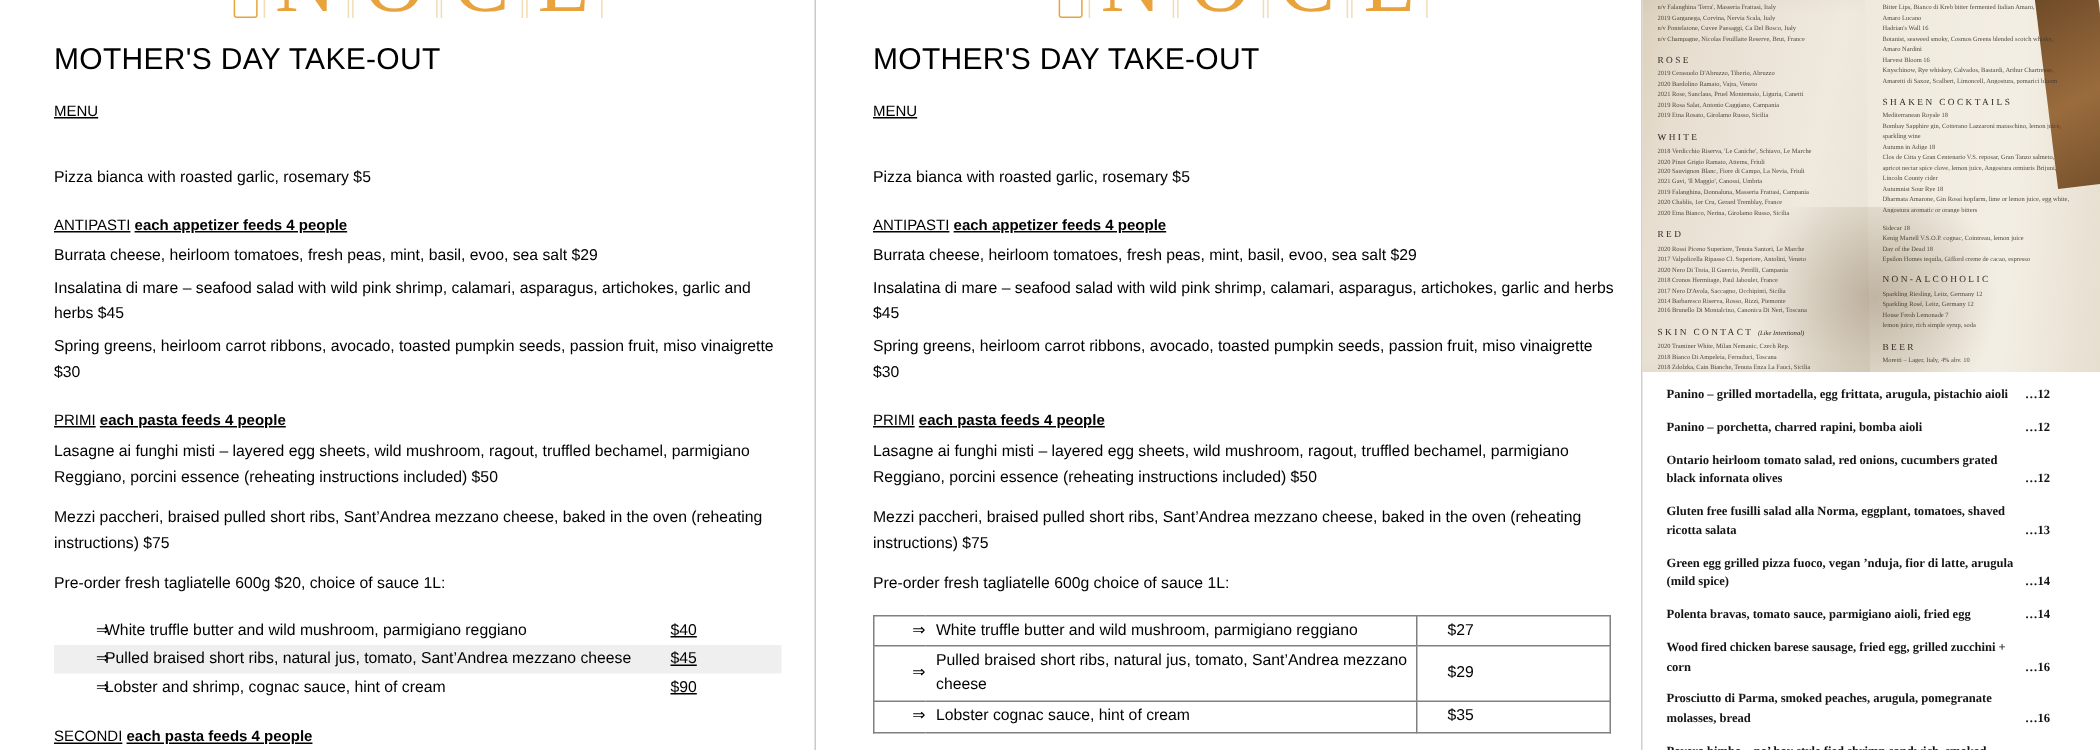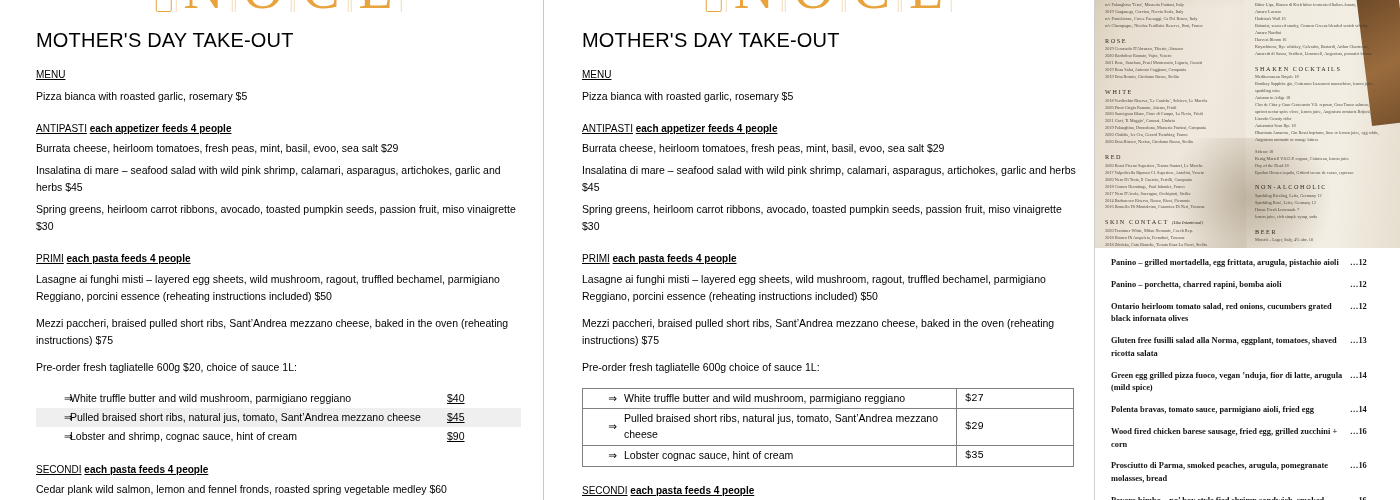--- a/index.html
+++ b/index.html
@@ -90,21 +90,21 @@
   }
   .sec-head .u { text-decoration: underline; }
   .sec-head .it {
     font-weight: bold;
     text-decoration: underline;
   }
 
   .line {
     font-size: 10.5px;
     line-height: 1.62;
-    margin: 6px 0 0 0;
+    margin: 28px 0 0 0;
   }
   .line.tight { margin-top: 5px; }
   .line.para  { margin-top: 10px; }
 
   
   .sauce-list { margin-top: 13px; }
   .sauce-row {
     display: flex;
     align-items: baseline;
     font-size: 10.5px;
@@ -125,21 +125,21 @@
   }
   .sauce-table td {
     border: 1px solid #808080;
     font-size: 10.5px;
     line-height: 1.5;
     padding: 2px 4px 2px 4px;
     vertical-align: middle;
   }
   .sauce-table td.c-arrow { width: 30px; text-align: right; padding-right: 0; border-right: 0; }
   .sauce-table td.c-name  { border-left: 0; padding-left: 7px; }
-  .sauce-table td.c-price { width: 104px; padding-left: 8px; font-family: Liberation Mono, monospace; }
+  .sauce-table td.c-price { width: 104px; padding-left: 20px; }
 
   
   .right-panel {
     position: relative;
     flex: 1 1 auto;
     background: #ffffff;
     border-left: 1px solid #cfcfcf;
     overflow: hidden;
   }
 
@@ -206,21 +206,21 @@
     color: #433b30;
     opacity: .92;
   }
 
   
   .rlist {
     padding: 9px 10px 0 16px;
   }
   .ritem {
     display: flex;
-    align-items: flex-start;
+    align-items: flex-end;
     font-family: "Liberation Serif", serif;
     font-weight: bold;
     font-size: 8.4px;
     line-height: 1.52;
     margin-bottom: 9px;
     color: #141414;
   }
   .ritem .rtext { flex: 1 1 auto; padding-right: 6px; }
   .ritem .rprice { flex: 0 0 auto; width: 40px; text-align: left; }
 </style>

